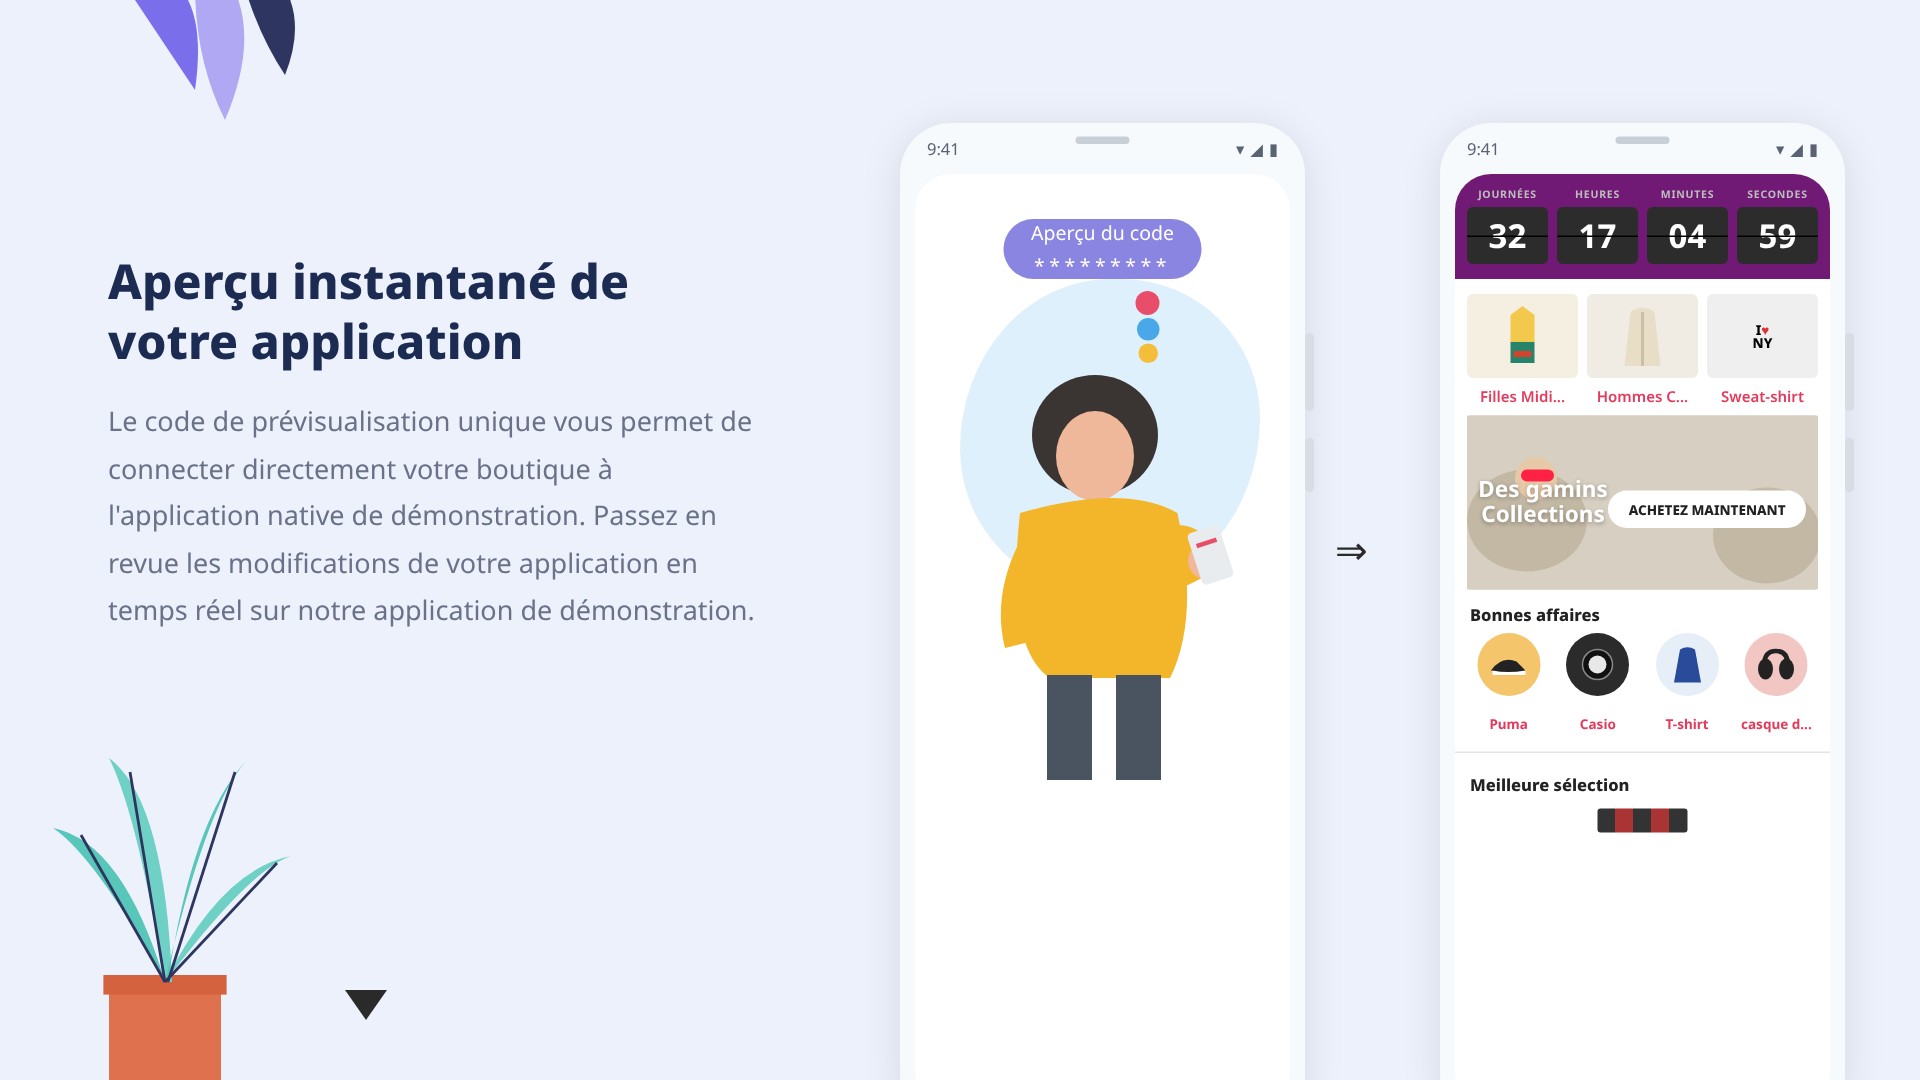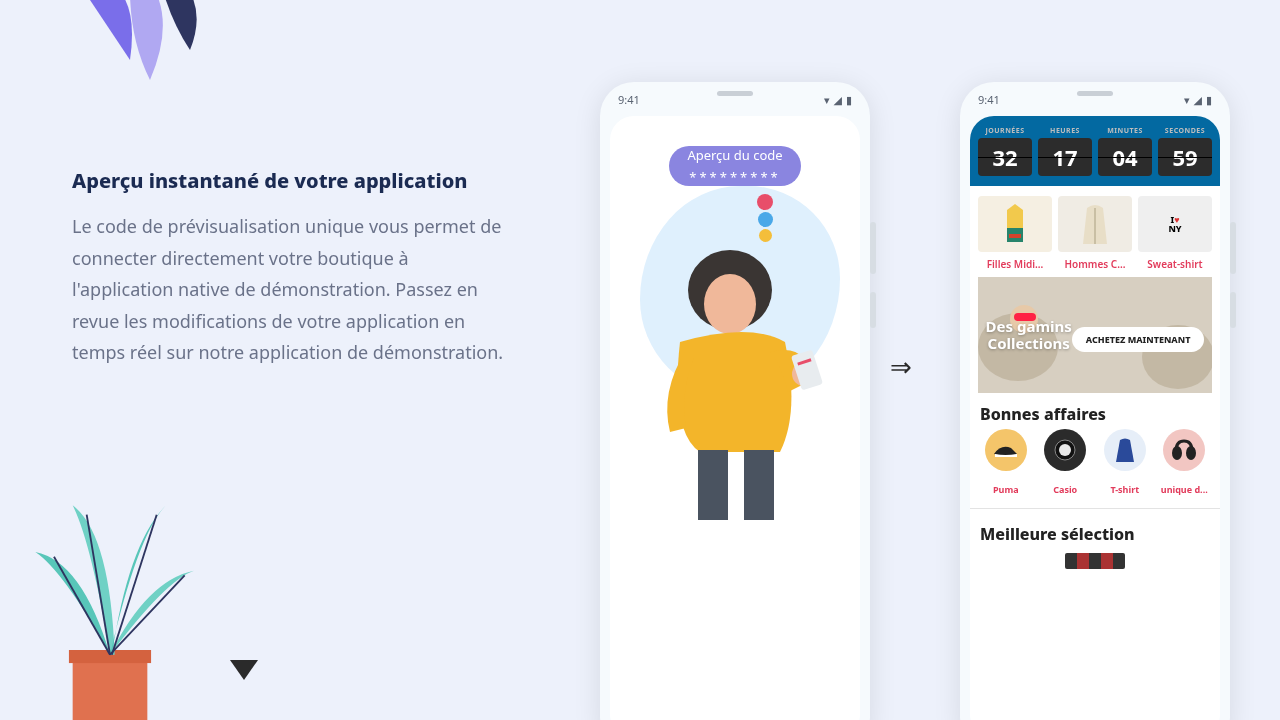--- a/index.html
+++ b/index.html
@@ -4,21 +4,21 @@
 <style>
 *{margin:0;padding:0;box-sizing:border-box;font-family:system-ui,-apple-system,sans-serif}
 body{width:1280px;height:720px;background:#edf1fb;position:relative;overflow:hidden}
 
 
 .plant-tl{position:absolute;top:-30px;left:60px;width:180px;height:180px}
 .plant-bl{position:absolute;bottom:0;left:0;width:220px;height:280px}
 
 
 .content{position:absolute;left:72px;top:168px;width:440px}
-.content h1{font-size:20px;font-weight:800;color:#1b2b52;line-height:1.25;margin-bottom:18px}
+.content h1{font-size:32px;font-weight:800;color:#1b2b52;line-height:1.25;margin-bottom:18px}
 .content p{font-size:18px;color:#6a7289;line-height:1.75}
 
 
 .arrow{position:absolute;left:890px;top:348px;font-size:26px;color:#2a2a2a}
 
 
 .phone{position:absolute;width:270px;height:668px;background:#f6fafd;border-radius:34px;box-shadow:0 4px 28px rgba(0,0,0,.10)}
 .phone .side-btn{position:absolute;right:-6px;top:140px;width:6px;height:52px;background:#d7dde3;border-radius:3px}
 .phone .side-btn2{position:absolute;right:-6px;top:210px;width:6px;height:36px;background:#d7dde3;border-radius:3px}
 .statusbar{display:flex;align-items:center;justify-content:space-between;font-size:11px;color:#5a6372;padding:10px 18px 2px}
@@ -33,36 +33,36 @@
 .codebox{background:#8a85e0;border-radius:22px;padding:0 18px;text-align:center;color:#fff;font-size:13px;margin-bottom:8px}
 .codebox .stars{letter-spacing:3px;margin-top:4px}
 .illus{width:230px;height:290px;position:relative}
 
 
 .cut{position:absolute;bottom:40px;left:230px;width:0;height:0;border-left:14px solid transparent;border-right:14px solid transparent;border-top:20px solid #2a2a2a;transform:rotate(0deg)}
 
 
 .phone2{left:960px;top:82px}
 .phone2 .screen{background:#fff;display:flex;flex-direction:column}
-.countdown{background:#0369a1;padding:10px 8px;display:flex;justify-content:space-between;gap:6px}
+.countdown{background:#701a75;padding:10px 8px;display:flex;justify-content:space-between;gap:6px}
 .cd{flex:1;text-align:center;color:#fff}
 .cd .lbl{font-size:7px;letter-spacing:.5px;color:#bdbdbd;font-weight:700;margin-bottom:3px}
 .cd .flip{background:#2c2c2c;border-radius:4px;font-size:22px;font-weight:700;padding:4px 0;position:relative}
 .cd .flip:after{content:"";position:absolute;left:0;right:0;top:50%;height:1px;background:#000}
 
 .cat-row{display:flex;gap:6px;padding:10px 8px 6px;background:#fff}
 .cat{flex:1;text-align:center}
 .cat .thumb{width:100%;height:56px;background:#eee;border-radius:4px;display:flex;align-items:center;justify-content:center}
 .cat .name{font-size:10px;color:#e23b5b;margin-top:5px;font-weight:600;white-space:nowrap;overflow:hidden;text-overflow:ellipsis}
 
 .hero{margin:0 8px;height:116px;background:#c7bfae;border-radius:2px;position:relative;display:flex;flex-direction:row;align-items:center;justify-content:center;color:#fff}
 .hero .t{font-size:15px;font-weight:700;line-height:1.15;text-align:center;text-shadow:0 1px 3px rgba(0,0,0,.3)}
 .hero .btn{margin-top:8px;background:#fff;color:#222;font-size:9px;font-weight:800;padding:6px 14px;border-radius:14px}
 
-.sect{padding:10px 10px 4px;font-size:16px;font-weight:800;color:#222}
+.sect{padding:10px 10px 4px;font-size:11px;font-weight:800;color:#222}
 .deals{display:flex;gap:8px;padding:0 10px 8px}
 .deal{flex:1;text-align:center}
 .deal .circ{width:42px;height:42px;border-radius:50%;background:#ddd;margin:0 auto;display:flex;align-items:center;justify-content:center}
 .deal .dn{font-size:9px;color:#e23b5b;margin-top:12px;font-weight:700;white-space:nowrap;overflow:hidden;text-overflow:ellipsis}
 .divider{height:1px;background:#e3e3e3;margin:4px 0}
 .mini-strip{height:16px;margin:4px auto 0;width:60px;background:linear-gradient(90deg,#333 0 20%,#a33 20% 40%,#333 40% 60%,#a33 60% 80%,#333 80% 100%);border-radius:2px}
 </style>
 </head>
 <body>
 
@@ -232,21 +232,21 @@
           <div class="dn">T-shirt</div>
         </div>
       <div class="deal">
           <div class="circ" style="background:#f2c6c2">
             <svg width="28" height="26" viewBox="0 0 28 26">
               <path d="M6 14 Q6 4 14 4 Q22 4 22 14" stroke="#222" stroke-width="3" fill="none"></path>
               <ellipse cx="7" cy="16" rx="5" ry="7" fill="#222"></ellipse>
               <ellipse cx="21" cy="16" rx="5" ry="7" fill="#222"></ellipse>
             </svg>
           </div>
-          <div class="dn">unique d...</div>
+          <div class="dn">casque d...</div>
         </div>
     </div>
 
     <div class="divider"></div>
     <div class="sect">Meilleure sélection</div>
     <div class="mini-strip"></div>
   </div>
 </div>
 
 </body></html>

